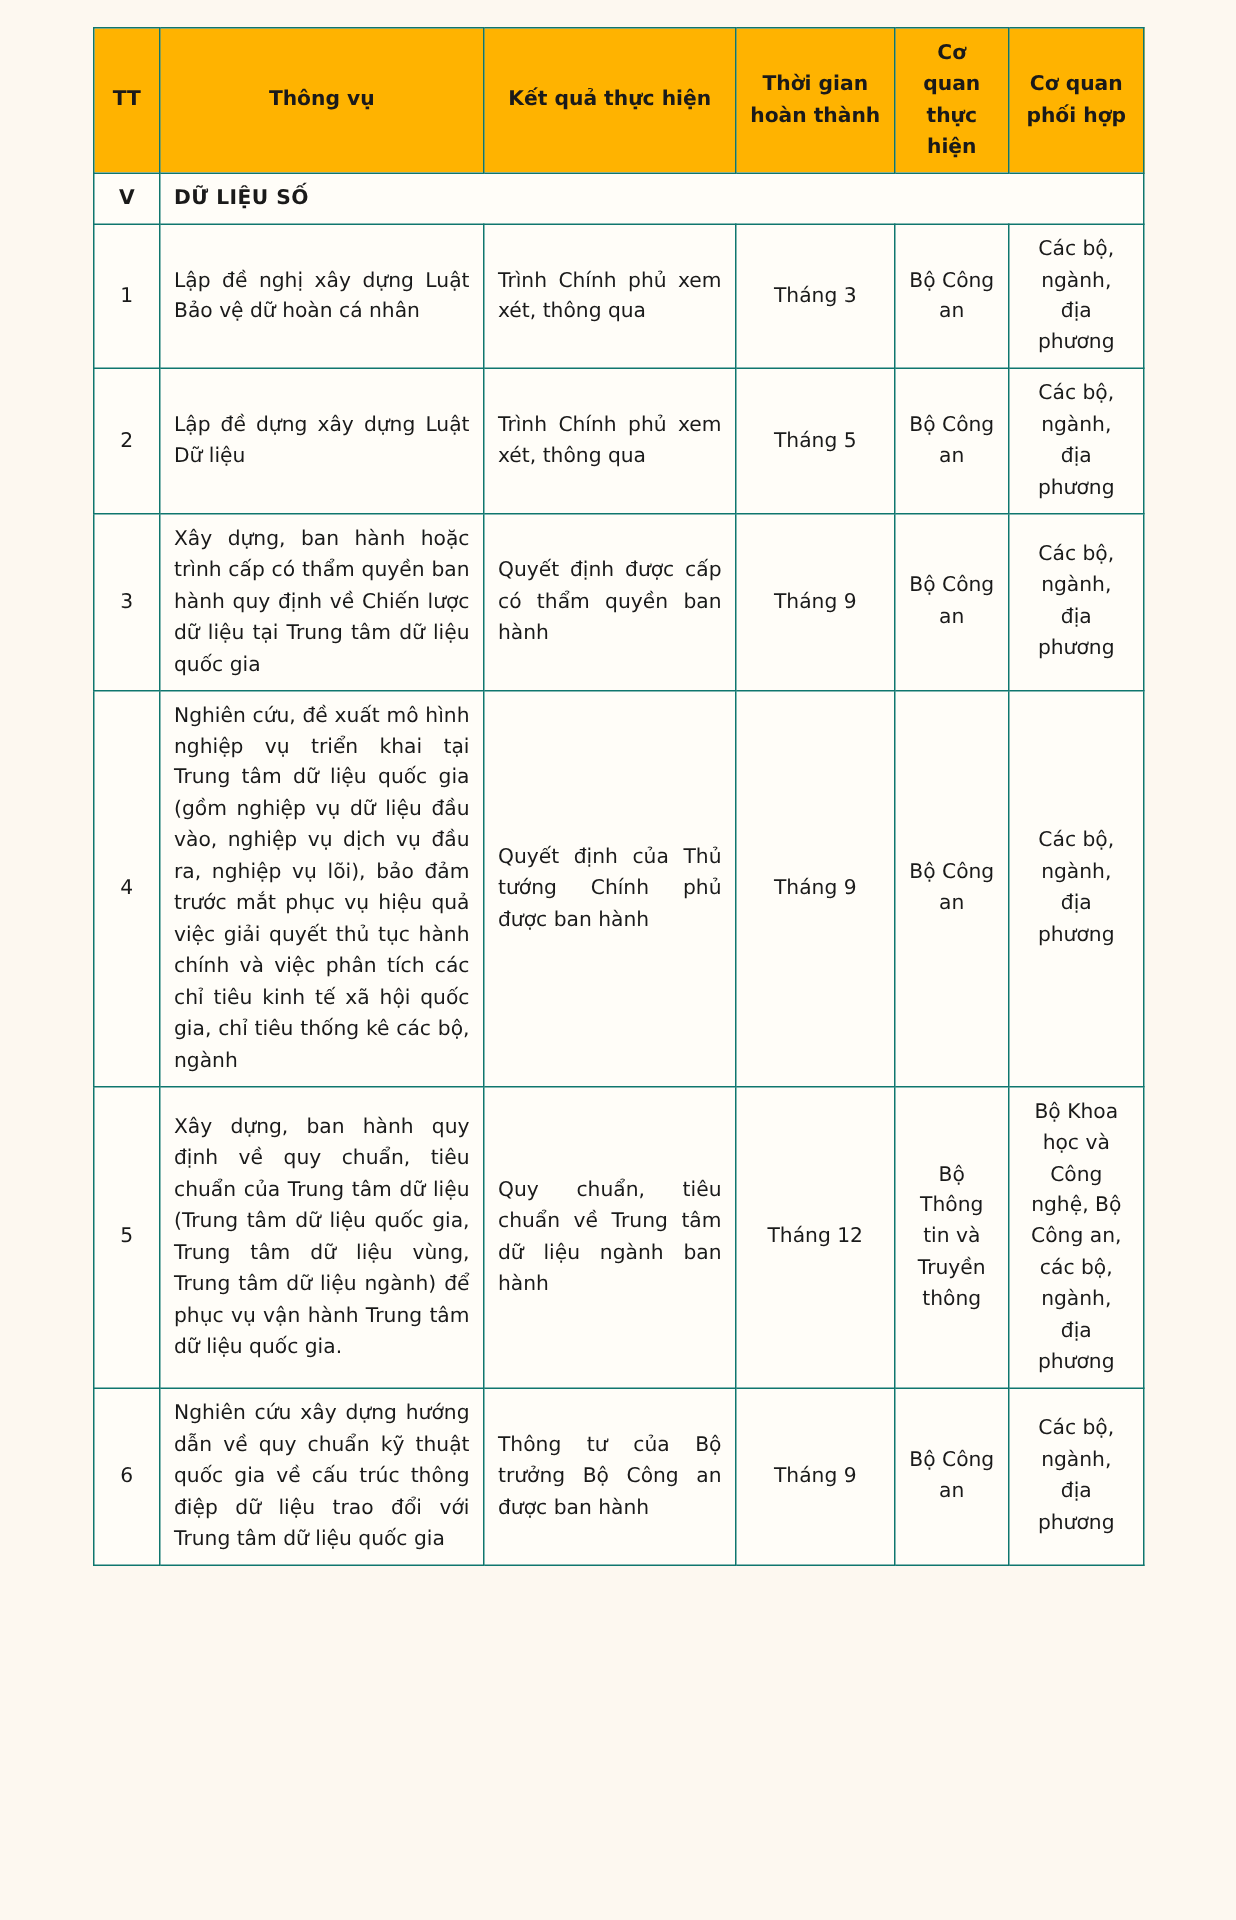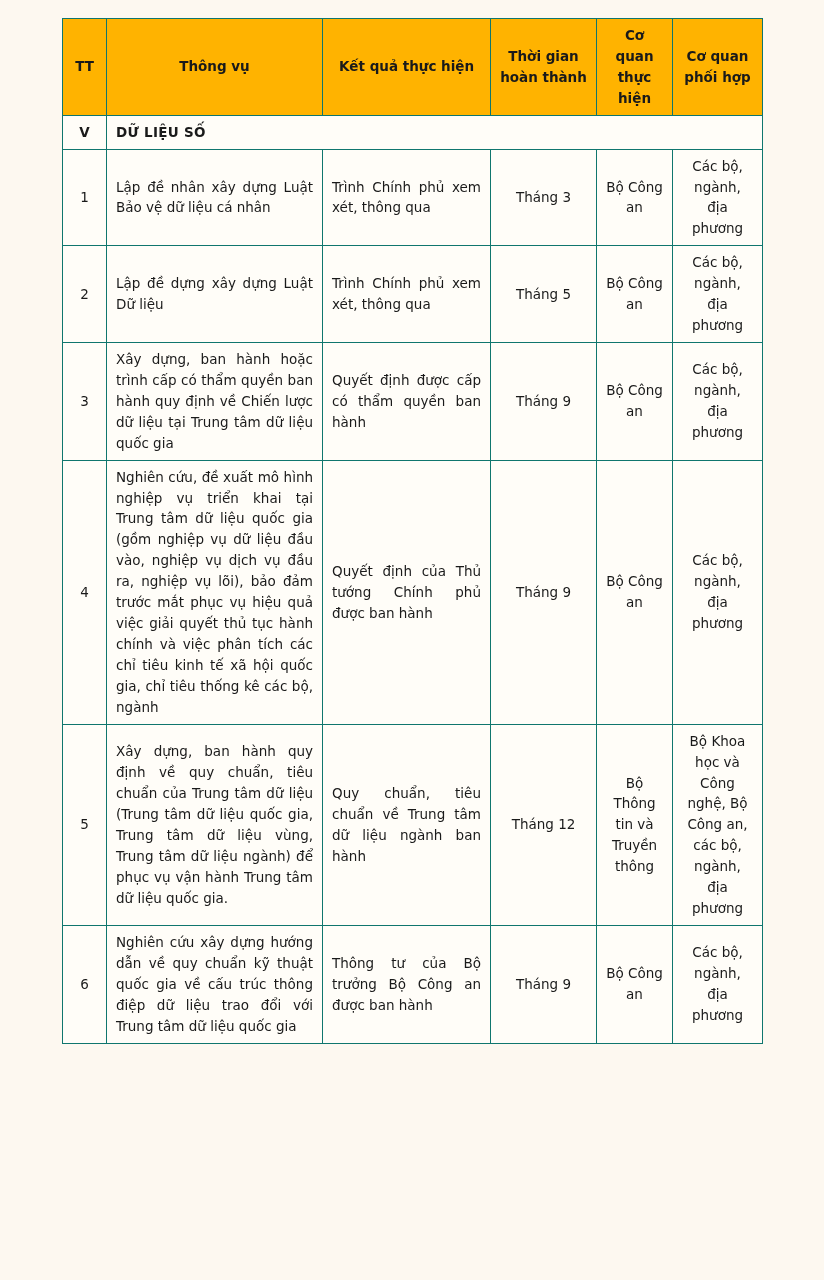--- a/index.html
+++ b/index.html
@@ -98,21 +98,21 @@
       </tr>
     </thead>
     <tbody>
       <tr>
         <td class="section-num">V</td>
         <td class="section" colspan="5">DỮ LIỆU SỐ</td>
       </tr>
 
       <tr>
         <td class="tt">1</td>
-        <td class="task">Lập đề nhân xây dựng Luật Bảo vệ dữ liệu cá nhân</td>
+        <td class="task">Lập đề nghị xây dựng Luật Bảo vệ dữ hoàn cá nhân</td>
         <td class="result">Trình Chính phủ xem xét, thông qua</td>
         <td class="time">Tháng 3</td>
         <td class="org">Bộ Công an</td>
         <td class="coord">Các bộ, ngành, địa phương</td>
       </tr>
 
       <tr>
         <td class="tt">2</td>
         <td class="task">Lập đề dựng xây dựng Luật Dữ liệu</td>
         <td class="result">Trình Chính phủ xem xét, thông qua</td>

